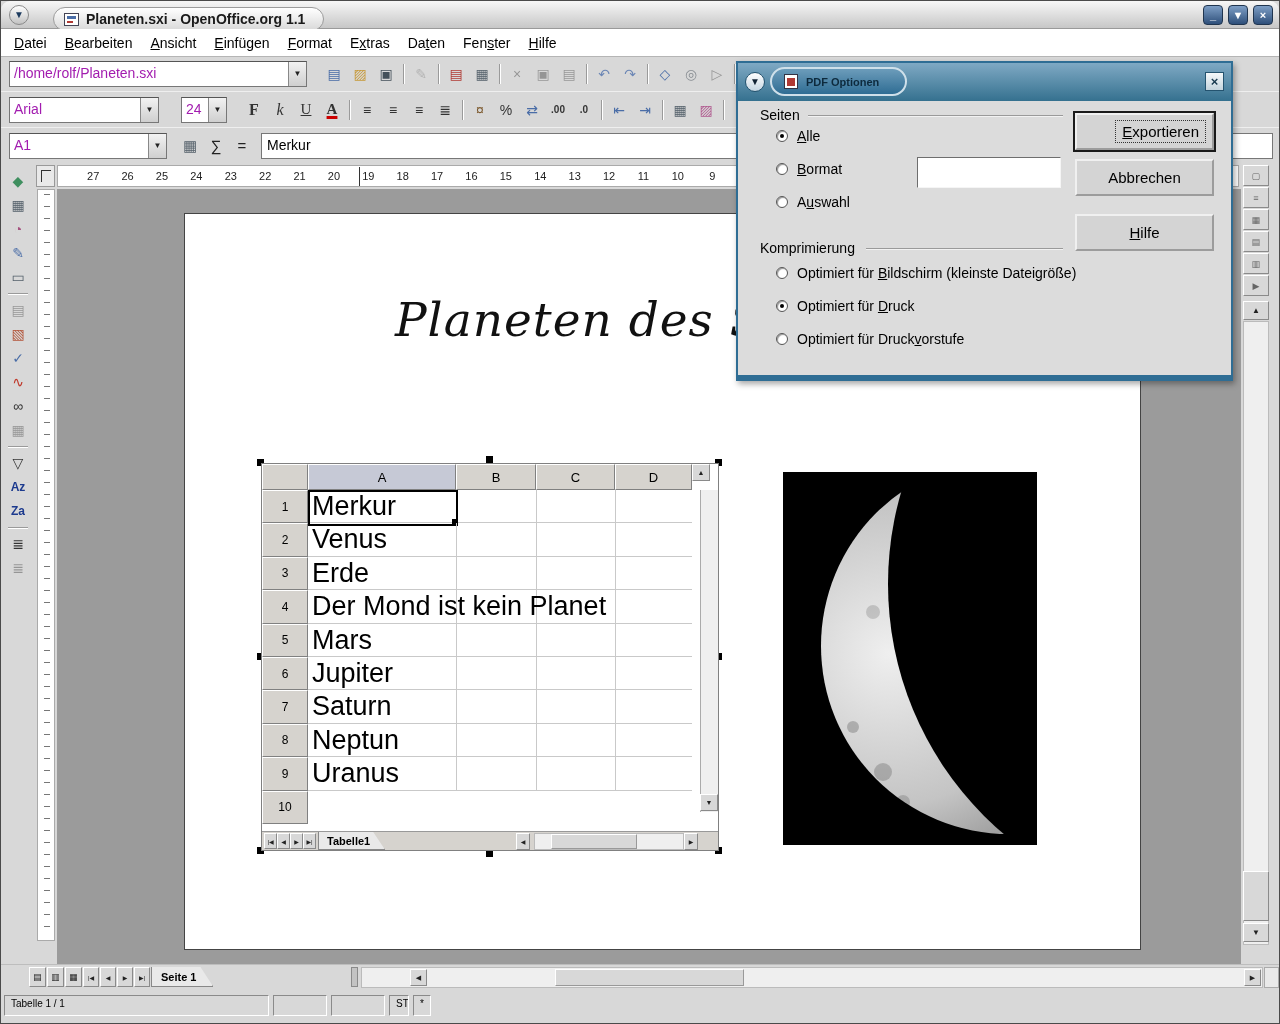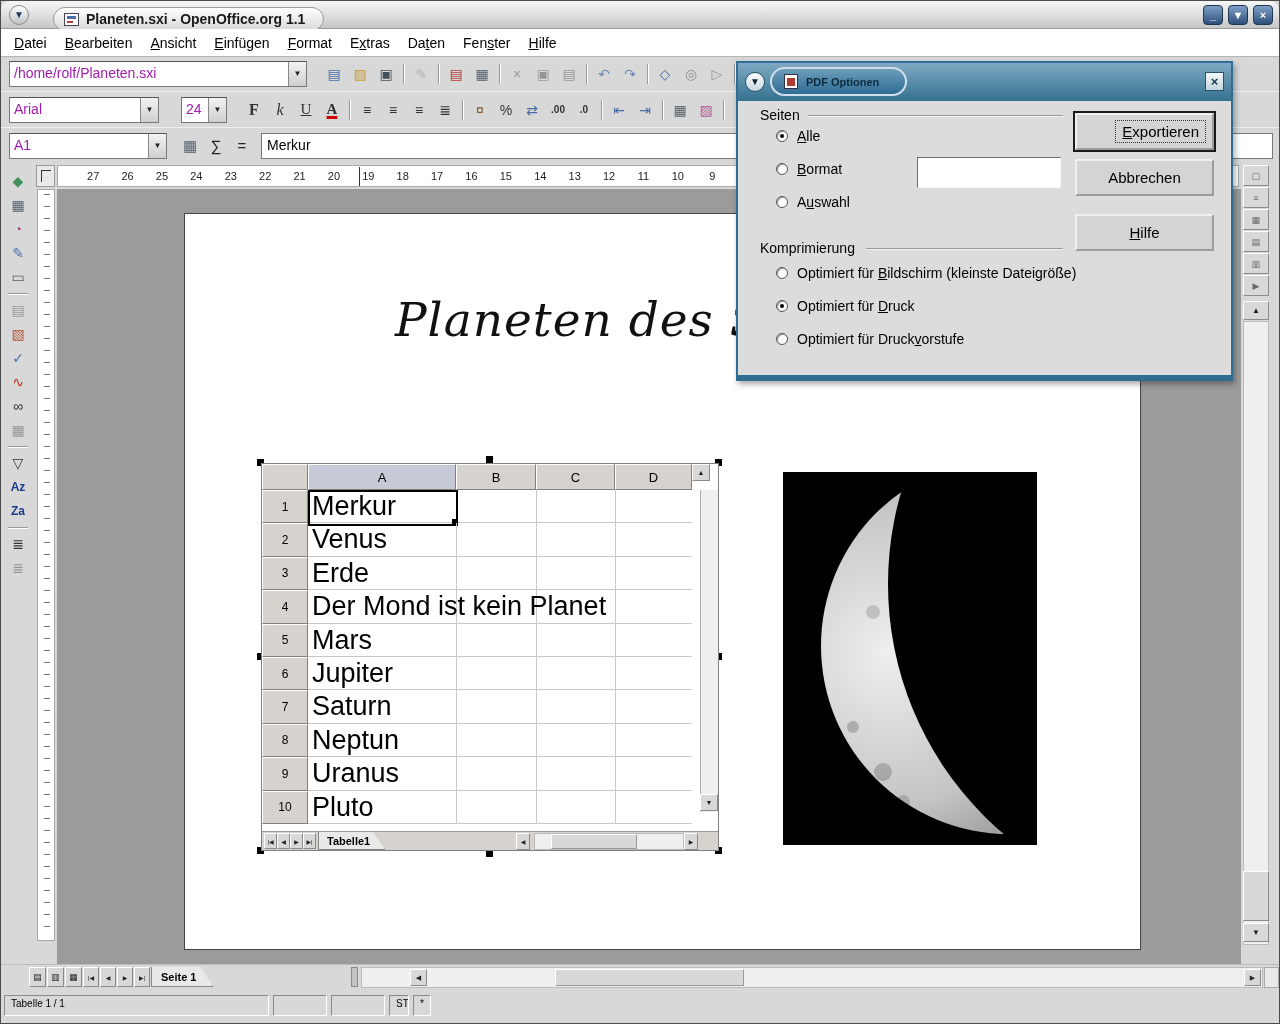--- a/index.html
+++ b/index.html
@@ -381,23 +381,20 @@
               </div>
             </div>
               <div class="srow" data-name="sheet-row">
               <div class="rnum" data-name="row-header">9</div>
               <div class="rcells" data-name="sheet-cells">
                 <span class="ctext" data-name="cell-text">Uranus</span>
               </div>
             </div>
               <div class="srow" data-name="sheet-row">
               <div class="rnum" data-name="row-header">10</div>
-              <div class="rcells" data-name="sheet-cells">
-                <span class="ctext" data-name="cell-text">Pluto</span>
-              </div>
             </div>
             </div>
           <div class="sh-vtrack" data-name="sheet-vscroll-track"></div>
           <div class="scroll-btn sh-vdown" data-name="sheet-scroll-down-button">▼</div>
           <div class="sh-bottom" data-name="sheet-bottom-bar">
             <div style="display:flex;margin-left:2px;">
 
             <div class="scroll-btn sh-nav" data-name="first-sheet-button">|◀</div>
                 <div class="scroll-btn sh-nav" data-name="previous-sheet-button">◀</div>
                 <div class="scroll-btn sh-nav" data-name="next-sheet-button">▶</div>

